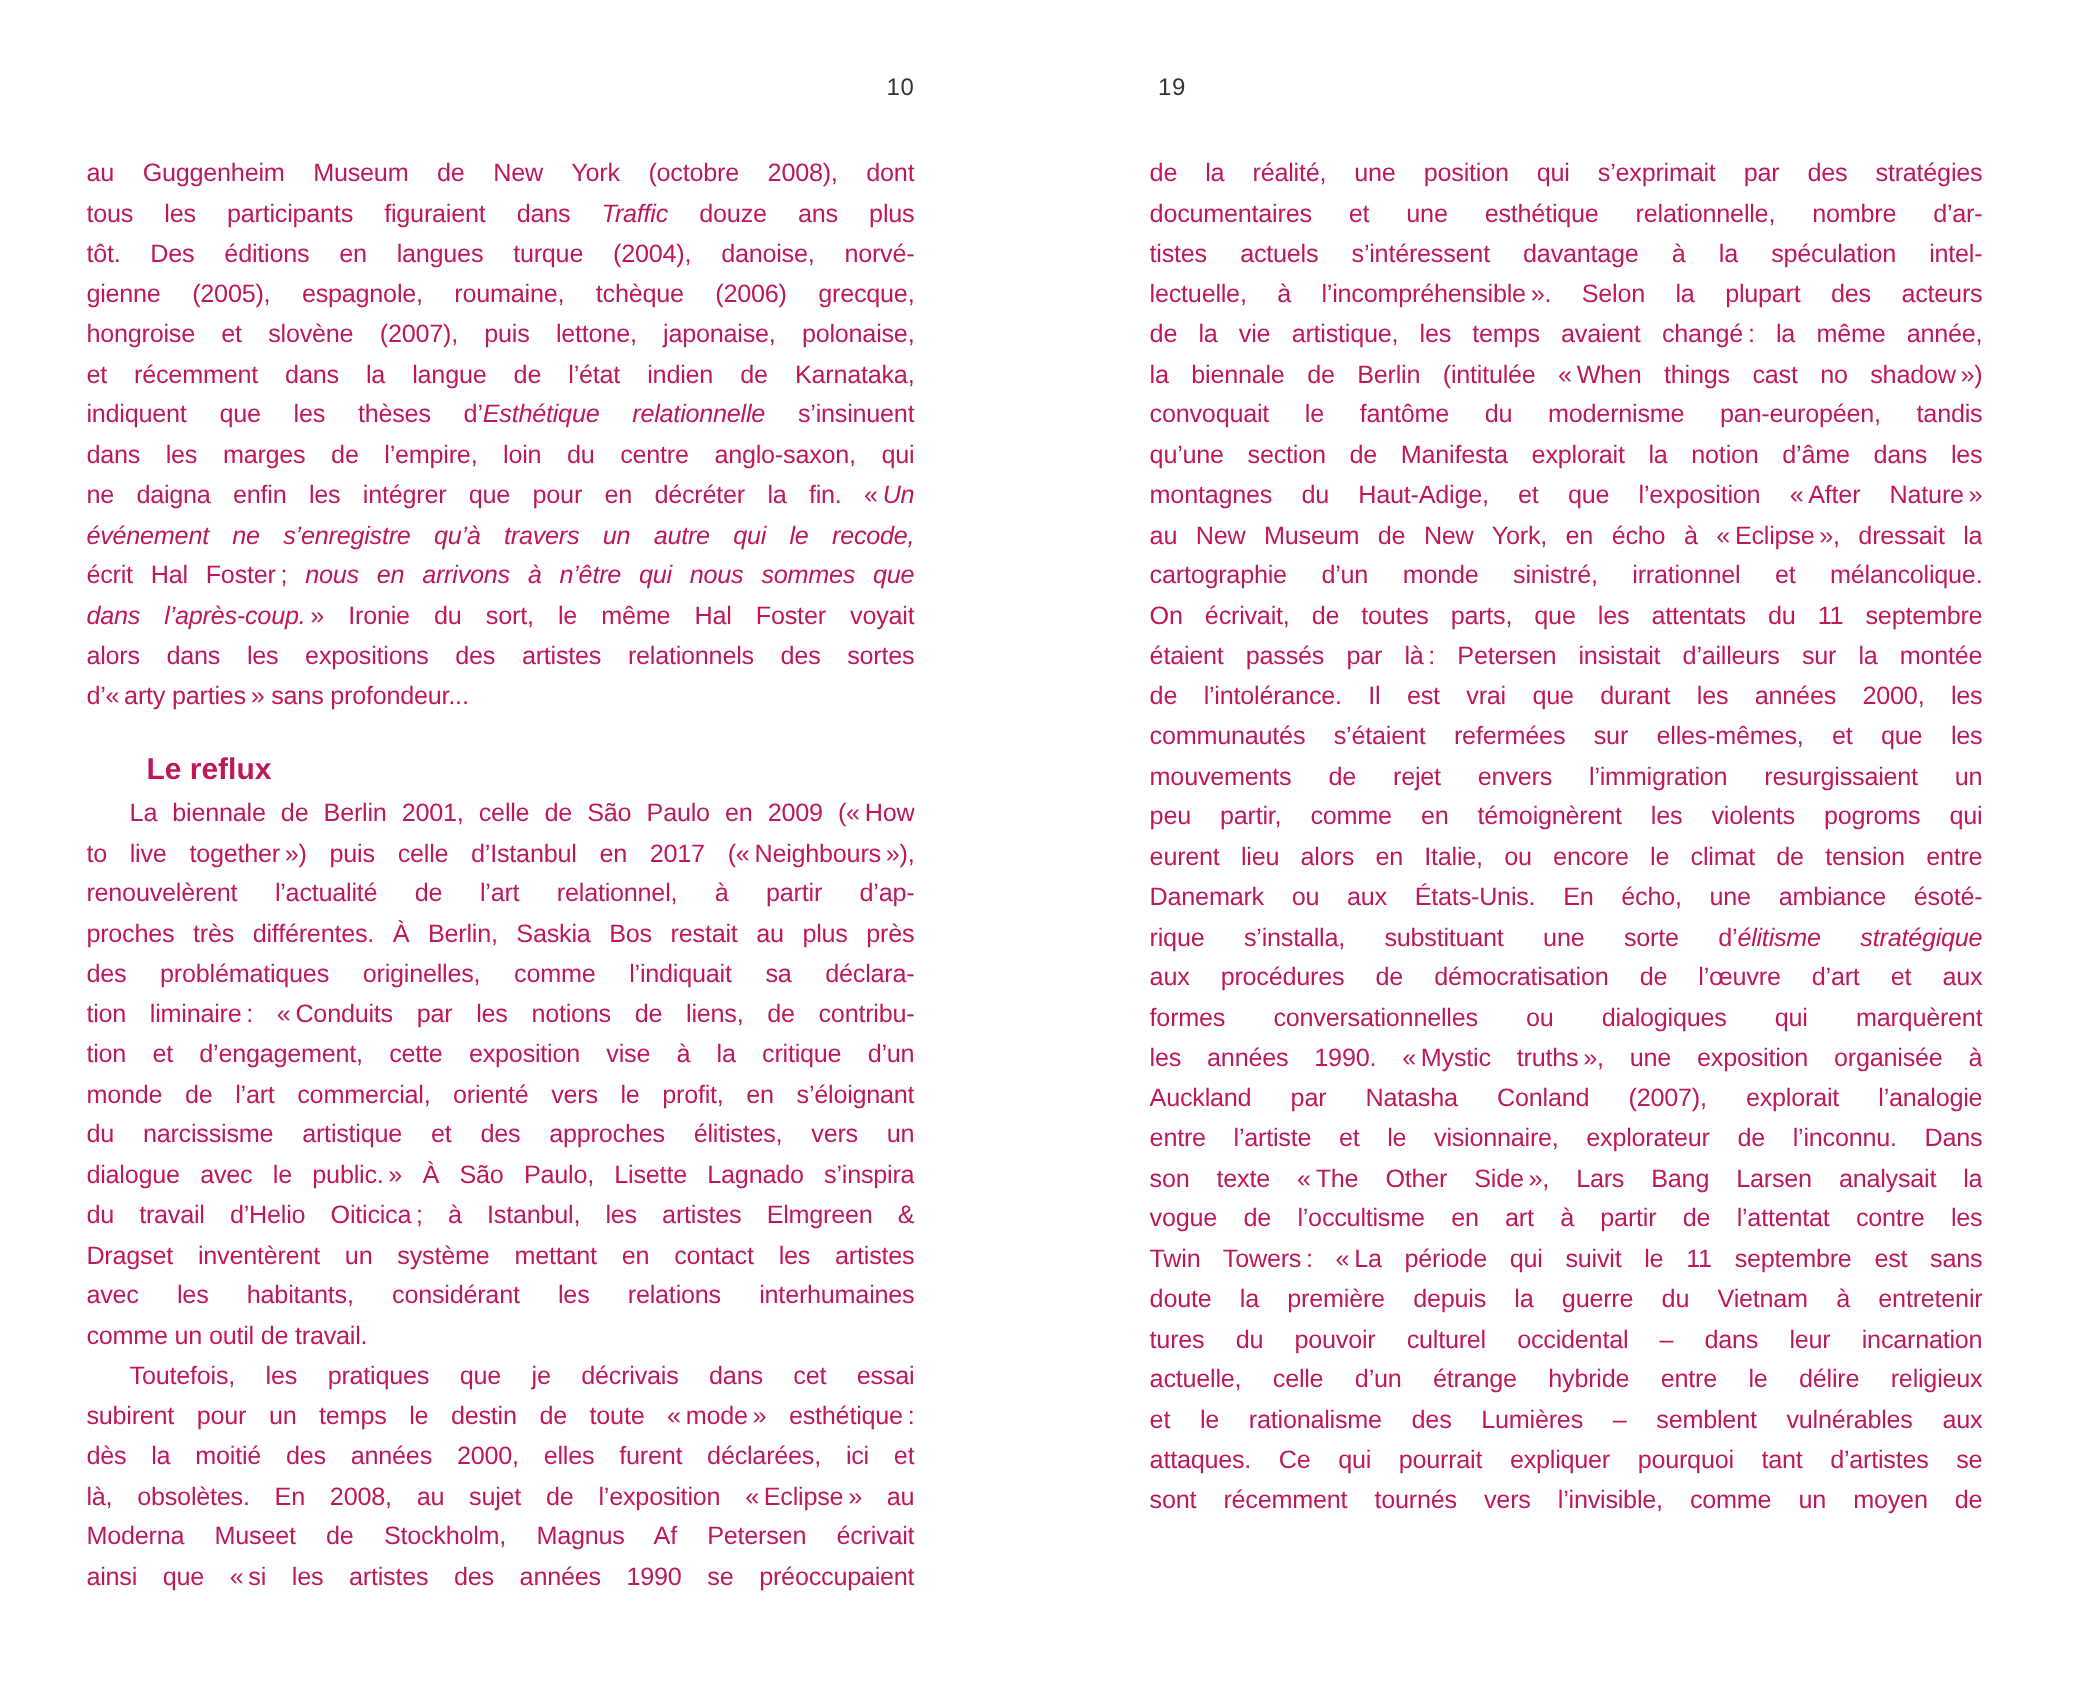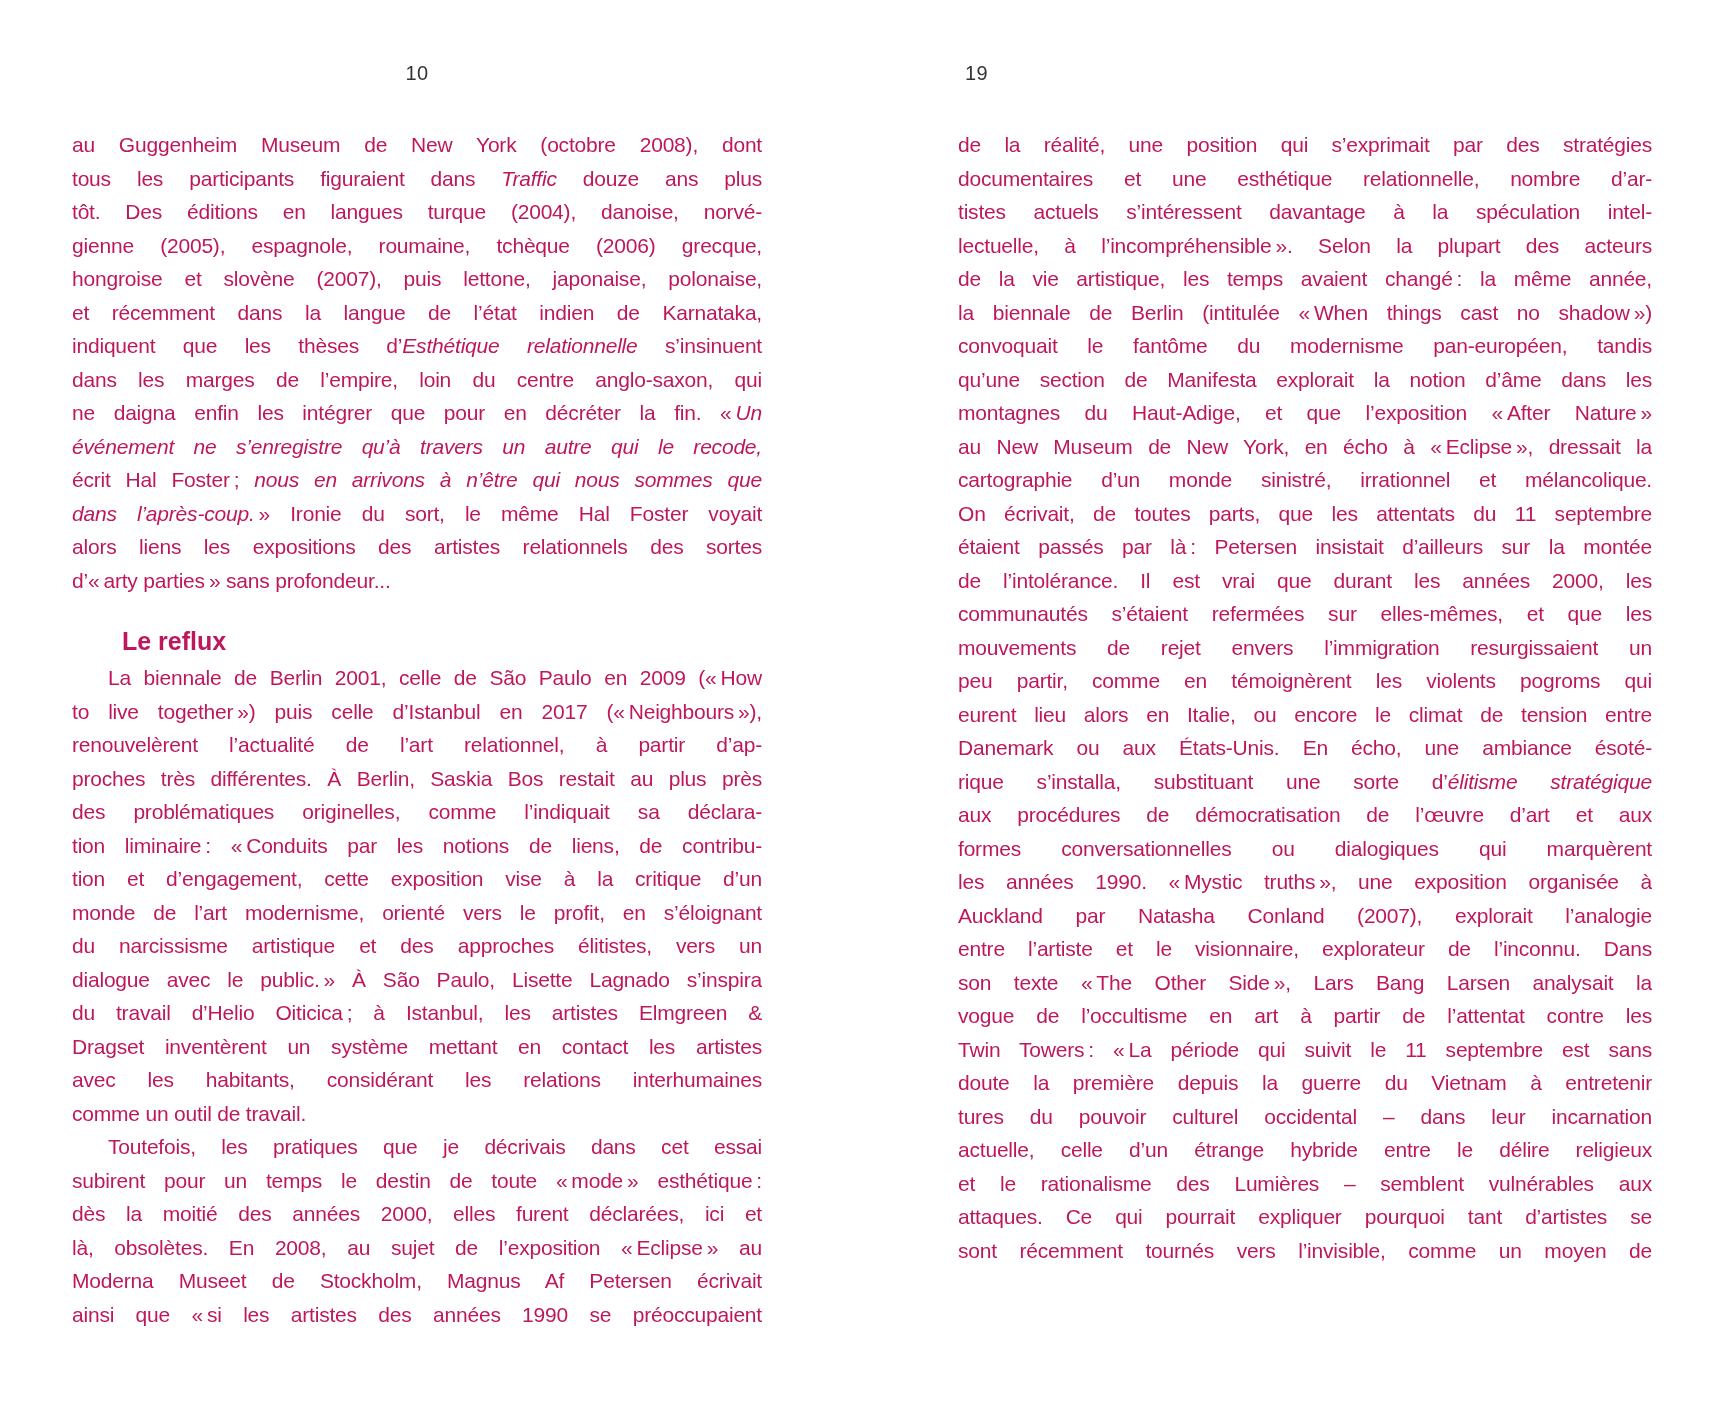--- a/index.html
+++ b/index.html
@@ -19,21 +19,21 @@
     position: absolute;
     top: 60px;
     font-size: 20px;
     line-height: 26px;
     color: #333338;
     letter-spacing: 0.5px;
   }
   .page-number.left {
     left: 72px;
     width: 690px;
-    text-align: center;
+    text-align: right;
   }
   .page-number.right {
     left: 965px;
     width: 694px;
     text-align: left;
   }
   .page-body {
     position: absolute;
     top: 128px;
     font-size: 21px;
@@ -75,31 +75,31 @@
       <div class="line"><span>tôt. Des éditions en langues turque (2004), danoise, norvé-</span></div>
       <div class="line"><span>gienne (2005), espagnole, roumaine, tchèque (2006) grecque,</span></div>
       <div class="line"><span>hongroise et slovène (2007), puis lettone, japonaise, polonaise,</span></div>
       <div class="line"><span>et récemment dans la langue de l’état indien de Karnataka,</span></div>
       <div class="line"><span>indiquent que les thèses d’</span><span class="it">Esthétique relationnelle</span><span> s’insinuent</span></div>
       <div class="line"><span>dans les marges de l’empire, loin du centre anglo-saxon, qui</span></div>
       <div class="line"><span>ne daigna enfin les intégrer que pour en décréter la fin. « </span><span class="it">Un</span></div>
       <div class="line"><span class="it">événement ne s’enregistre qu’à travers un autre qui le recode,</span></div>
       <div class="line"><span>écrit Hal Foster ; </span><span class="it">nous en arrivons à n’être qui nous sommes que</span></div>
       <div class="line"><span class="it">dans l’après-coup.</span><span> » Ironie du sort, le même Hal Foster voyait</span></div>
-      <div class="line"><span>alors liens les expositions des artistes relationnels des sortes</span></div>
+      <div class="line"><span>alors dans les expositions des artistes relationnels des sortes</span></div>
       <div class="line flush"><span>d’« arty parties » sans profondeur...</span></div>
       <div class="heading">Le reflux</div>
       <div class="line indent"><span>La biennale de Berlin 2001, celle de São Paulo en 2009 (« How</span></div>
       <div class="line"><span>to live together ») puis celle d’Istanbul en 2017 (« Neighbours »),</span></div>
       <div class="line"><span>renouvelèrent l’actualité de l’art relationnel, à partir d’ap-</span></div>
       <div class="line"><span>proches très différentes. À Berlin, Saskia Bos restait au plus près</span></div>
       <div class="line"><span>des problématiques originelles, comme l’indiquait sa déclara-</span></div>
       <div class="line"><span>tion liminaire : « Conduits par les notions de liens, de contribu-</span></div>
       <div class="line"><span>tion et d’engagement, cette exposition vise à la critique d’un</span></div>
-      <div class="line"><span>monde de l’art modernisme, orienté vers le profit, en s’éloignant</span></div>
+      <div class="line"><span>monde de l’art commercial, orienté vers le profit, en s’éloignant</span></div>
       <div class="line"><span>du narcissisme artistique et des approches élitistes, vers un</span></div>
       <div class="line"><span>dialogue avec le public. » À São Paulo, Lisette Lagnado s’inspira</span></div>
       <div class="line"><span>du travail d’Helio Oiticica ; à Istanbul, les artistes Elmgreen &amp;</span></div>
       <div class="line"><span>Dragset inventèrent un système mettant en contact les artistes</span></div>
       <div class="line"><span>avec les habitants, considérant les relations interhumaines</span></div>
       <div class="line flush"><span>comme un outil de travail.</span></div>
       <div class="line indent"><span>Toutefois, les pratiques que je décrivais dans cet essai</span></div>
       <div class="line"><span>subirent pour un temps le destin de toute « mode » esthétique :</span></div>
       <div class="line"><span>dès la moitié des années 2000, elles furent déclarées, ici et</span></div>
       <div class="line"><span>là, obsolètes. En 2008, au sujet de l’exposition « Eclipse » au</span></div>

